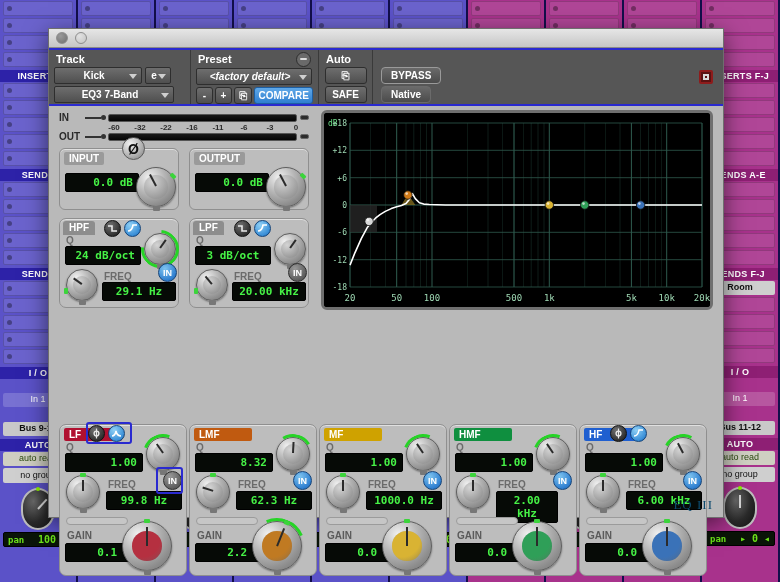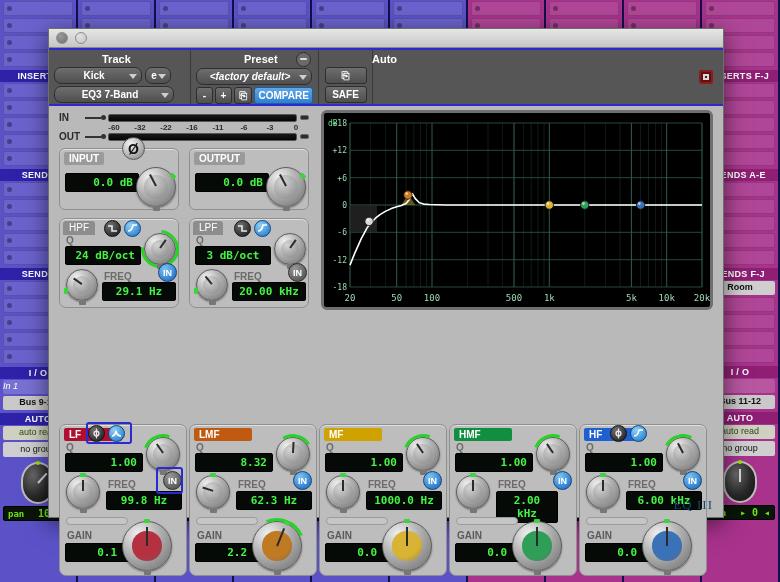--- a/index.html
+++ b/index.html
@@ -26,22 +26,22 @@
   }
   .strip .slot.named {
     background:#cfcfcf; color:#111; font-weight:bold; text-align:center; padding-left:0;
   }
   .strip .slot.dark { background:#1e3a5a; color:#fff; font-weight:bold; text-align:center; }
   .strip .dot { display:inline-block; width:5px;height:5px;border-radius:50%;background:rgba(0,0,0,.35); vertical-align:middle; margin-right:3px;}
   .strip .secthdr {
     text-align:center; font-size:9px; font-weight:bold; color:#fff;
     letter-spacing:.3px; padding:1px 0; margin-top:2px;
   }
-  .strip .ioval { margin:1px 3px; height:14px; border-radius:2px; background:rgba(255,255,255,.18);
-    font-size:9px; color:#fff; font-style:italic; line-height:13px;}
+  .strip .ioval { margin:14px 3px; height:14px; border-radius:2px; background:rgba(255,255,255,.18);
+    font-size:9px; color:#fff; text-align:center; line-height:13px;}
   .strip .buspick { margin:1px 3px; height:14px; border-radius:2px; background:#c9c9c9;
     font-size:9px; color:#111; font-weight:bold; text-align:center; line-height:13px;}
   .strip .autoval { margin:1px 3px; height:14px; border-radius:2px; background:#cfcfc2;
     font-size:9px; color:#2b4a10; text-align:center; line-height:13px;}
   .strip .grpval { margin:1px 3px; height:15px; border-radius:2px; background:#cfcfcf;
     font-size:9px; color:#111; text-align:center; line-height:14px;}
   .strip .roompick { margin:1px 3px; height:14px; border-radius:2px; background:#cfcfcf;
     font-size:9px; color:#111; font-weight:bold; text-align:center; line-height:13px;}
 
   .panknob {
@@ -77,25 +77,25 @@
   .tbbtn.min   { background:radial-gradient(circle at 35% 30%,#e2e2e2,#c3c3c3); }
 
   
   #hdr {
     display:flex; background:#565656; border:2px solid #2a2ad0; border-left:none;border-right:none;
     height:58px;
   }
   .hcol { border-right:1px solid #3a3a3a; padding:0; display:flex; flex-direction:column; }
   .hcol .ctitle {
     font-size:11px; font-weight:bold; color:#fff; padding:2px 7px 1px 7px; height:17px;
-    display:flex; align-items:center; justify-content:space-between;margin-left:46px;
+    display:flex; align-items:center; justify-content:space-between;
   }
   .hcol .crow { display:flex; gap:3px; padding:1px 5px; align-items:center; }
   .psel {
-    background:linear-gradient(#6e6e6e,#4f4f4f); border:1px solid #2e2e2e; border-radius:7px;
+    background:linear-gradient(#6e6e6e,#4f4f4f); border:1px solid #2e2e2e; border-radius:2px;
     color:#fff; font-size:10px; font-weight:bold; height:17px; display:flex; align-items:center;
     justify-content:center; position:relative; padding:0 14px 0 6px;
   }
   .psel .arw { position:absolute; right:4px; top:6px; border-left:4px solid transparent; border-right:4px solid transparent; border-top:5px solid #cfcfcf; }
   .psel.italic { font-style:italic; font-weight:bold; }
   .minibtn {
     background:linear-gradient(#6e6e6e,#4f4f4f); border:1px solid #2e2e2e; border-radius:3px;
     color:#fff; font-size:10px; font-weight:bold; height:17px; min-width:17px;
     display:flex;align-items:center;justify-content:center; padding:0 5px;
   }
@@ -178,21 +178,21 @@
 
   .shapebtn { width:17px;height:17px;border-radius:50%;
     background:radial-gradient(circle at 35% 28%, #8fd0f5, #3a8fd8 70%, #1e5f9f 100%);
     border:1px solid #14447a; display:flex;align-items:center;justify-content:center;}
   .shapebtn.dark { background:radial-gradient(circle at 35% 28%, #707070, #2c2c2c 75%); border-color:#111; }
 
   
   .fpanel { position:absolute; width:120px; height:90px; background:#bdbdbd;
     border:1px solid #8f8f8f; border-radius:7px; box-shadow:inset 0 1px 0 #e0e0e0;}
   .fcap { position:absolute; left:3px; top:2px; height:14px; background:#8d8d8d; color:#fff;
-    font-size:10px; font-weight:normal; padding:0 6px; border-radius:3px 3px 0 0; line-height:14px;}
+    font-size:10px; font-weight:bold; padding:0 6px; border-radius:3px 3px 0 0; line-height:14px;}
   .smalllbl { position:absolute; font-size:10px; font-weight:bold; color:#6b6b6b; }
 
   
   #graph { position:absolute; left:272px; top:4px; width:392px; height:200px;
     background:#000; border:3px solid #6f6f6f; border-radius:6px; overflow:hidden; }
 
   
   .band { position:absolute; top:318px; width:128px; height:152px;
     background:#bdbdbd; border:1px solid #8f8f8f; border-radius:7px;
     box-shadow:inset 0 1px 0 #e0e0e0; }
@@ -646,20 +646,26 @@
       <div class="crow" style="justify-content:center">
         <div class="autobtn">⎘</div>
       </div>
       <div class="crow" style="justify-content:center">
         <div class="autobtn">SAFE</div>
       </div>
     </div>
 
     <div class="hcol" style="flex:1 1 auto;border-right:none">
       <div class="ctitle">&nbsp;</div>
+      <div class="crow" style="padding-left:8px">
+        <div class="wbtn">BYPASS</div>
+      </div>
+      <div class="crow" style="padding-left:8px">
+        <div class="wbtn" style="border-color:#6b6b6b">Native</div>
+      </div>
     </div>
 
     <div style="width:34px;display:flex;align-items:center;justify-content:center">
       <div class="recbtn">
           <i></i>
         </div>
     </div>
   </div>
 
   <div id="pbody">

